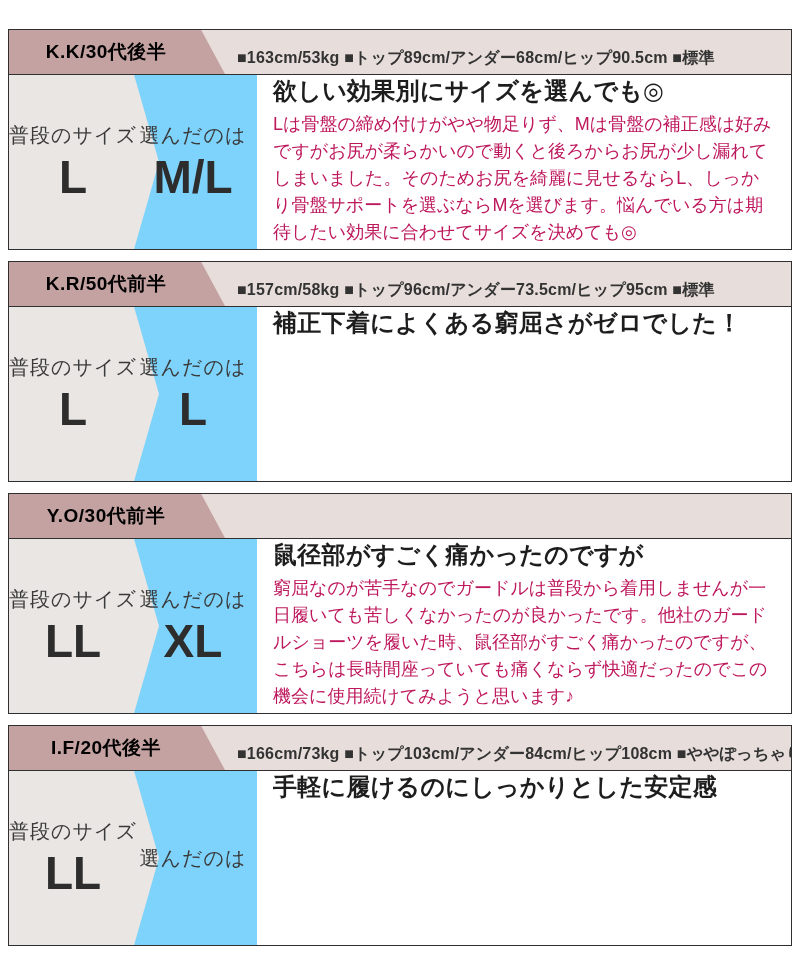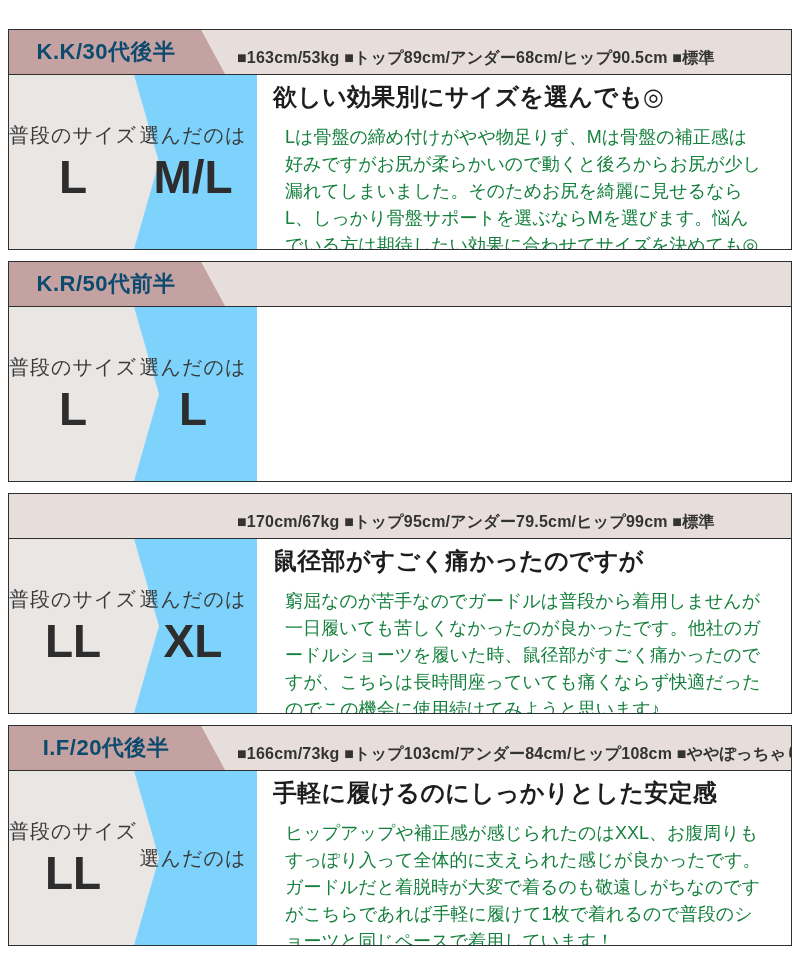--- a/index.html
+++ b/index.html
@@ -35,22 +35,22 @@
     width: 216px;
     background: #c5a2a2;
     clip-path: polygon(0 0, 89% 0, 100% 100%, 0 100%);
     display: flex;
     align-items: center;
     justify-content: center;
     padding-right: 22px;
     box-sizing: border-box;
   }
   .name-badge span {
-    color: #0c4a6e;
-    font-size: 22px;
+    color: #000000;
+    font-size: 19px;
     font-weight: bold;
     letter-spacing: 0.5px;
     white-space: nowrap;
   }
   .specs {
     position: absolute;
     left: 228px; top: 12px; bottom: 0;
     display: flex;
     align-items: center;
     font-size: 16px;
@@ -101,37 +101,37 @@
   .size-value {
     font-size: 46px;
     font-weight: bold;
     color: #2d2d2d;
     line-height: 1.1;
     margin-top: 3px;
     white-space: nowrap;
   }
   .review-text {
     flex: 1;
-    padding: 7px 14px 6px 16px;
+    padding: 1px 14px 6px 16px;
     box-sizing: border-box;
     overflow: hidden;
   }
   .review-title {
     margin: 0 0 5px 0;
     font-size: 24px;
     font-weight: bold;
     color: #1d1d1d;
     letter-spacing: 0.3px;
     line-height: 1.25;
     white-space: nowrap;
   }
   .review-body {
-    margin: 12px;
+    margin: 0;
     font-size: 18px;
-    color: #15803d;
+    color: #be185d;
     line-height: 27px;
     letter-spacing: 0;
   }
 </style>
 </head>
 <body>
 
 <div class="page">
 
   <section class="card">
@@ -157,40 +157,44 @@
         <p class="review-body">Lは骨盤の締め付けがやや物足りず、Mは骨盤の補正感は好みですがお尻が柔らかいので動くと後ろからお尻が少し漏れてしまいました。そのためお尻を綺麗に見せるならL、しっかり骨盤サポートを選ぶならMを選びます。悩んでいる方は期待したい効果に合わせてサイズを決めても◎</p>
       </div>
     </div>
   </section>
 
   <section class="card">
     <header class="card-header">
       <div class="name-badge">
         <span>K.R/50代前半</span>
       </div>
+      <div class="specs">■157cm/58kg ■トップ96cm/アンダー73.5cm/ヒップ95cm ■標準</div>
     </header>
     <div class="card-body">
       <div class="size-panel">
         <div class="usual-block">
           <div class="size-label">普段のサイズ</div>
           <div class="size-value">L</div>
         </div>
         <div class="chosen-block">
           <div class="size-label">選んだのは</div>
           <div class="size-value">L</div>
         </div>
       </div>
       <div class="review-text">
-      </div>
-    </div>
-  </section>
-
-  <section class="card">
-    <header class="card-header">
-      <div class="specs">■170cm/67kg ■トップ95cm/アンダー79.5cm/ヒップ99cm ■標準</div>
+        <h2 class="review-title">補正下着によくある窮屈さがゼロでした！</h2>
+      </div>
+    </div>
+  </section>
+
+  <section class="card">
+    <header class="card-header">
+      <div class="name-badge">
+        <span>Y.O/30代前半</span>
+      </div>
     </header>
     <div class="card-body">
       <div class="size-panel">
         <div class="usual-block">
           <div class="size-label">普段のサイズ</div>
           <div class="size-value">LL</div>
         </div>
         <div class="chosen-block">
           <div class="size-label">選んだのは</div>
           <div class="size-value">XL</div>
@@ -215,18 +219,17 @@
         <div class="usual-block">
           <div class="size-label">普段のサイズ</div>
           <div class="size-value">LL</div>
         </div>
         <div class="chosen-block">
           <div class="size-label">選んだのは</div>
         </div>
       </div>
       <div class="review-text">
         <h2 class="review-title">手軽に履けるのにしっかりとした安定感</h2>
-        <p class="review-body">ヒップアップや補正感が感じられたのはXXL、お腹周りもすっぽり入って全体的に支えられた感じが良かったです。ガードルだと着脱時が大変で着るのも敬遠しがちなのですがこちらであれば手軽に履けて1枚で着れるので普段のショーツと同じペースで着用しています！</p>
       </div>
     </div>
   </section>
 
 </div>
 
 </body></html>

